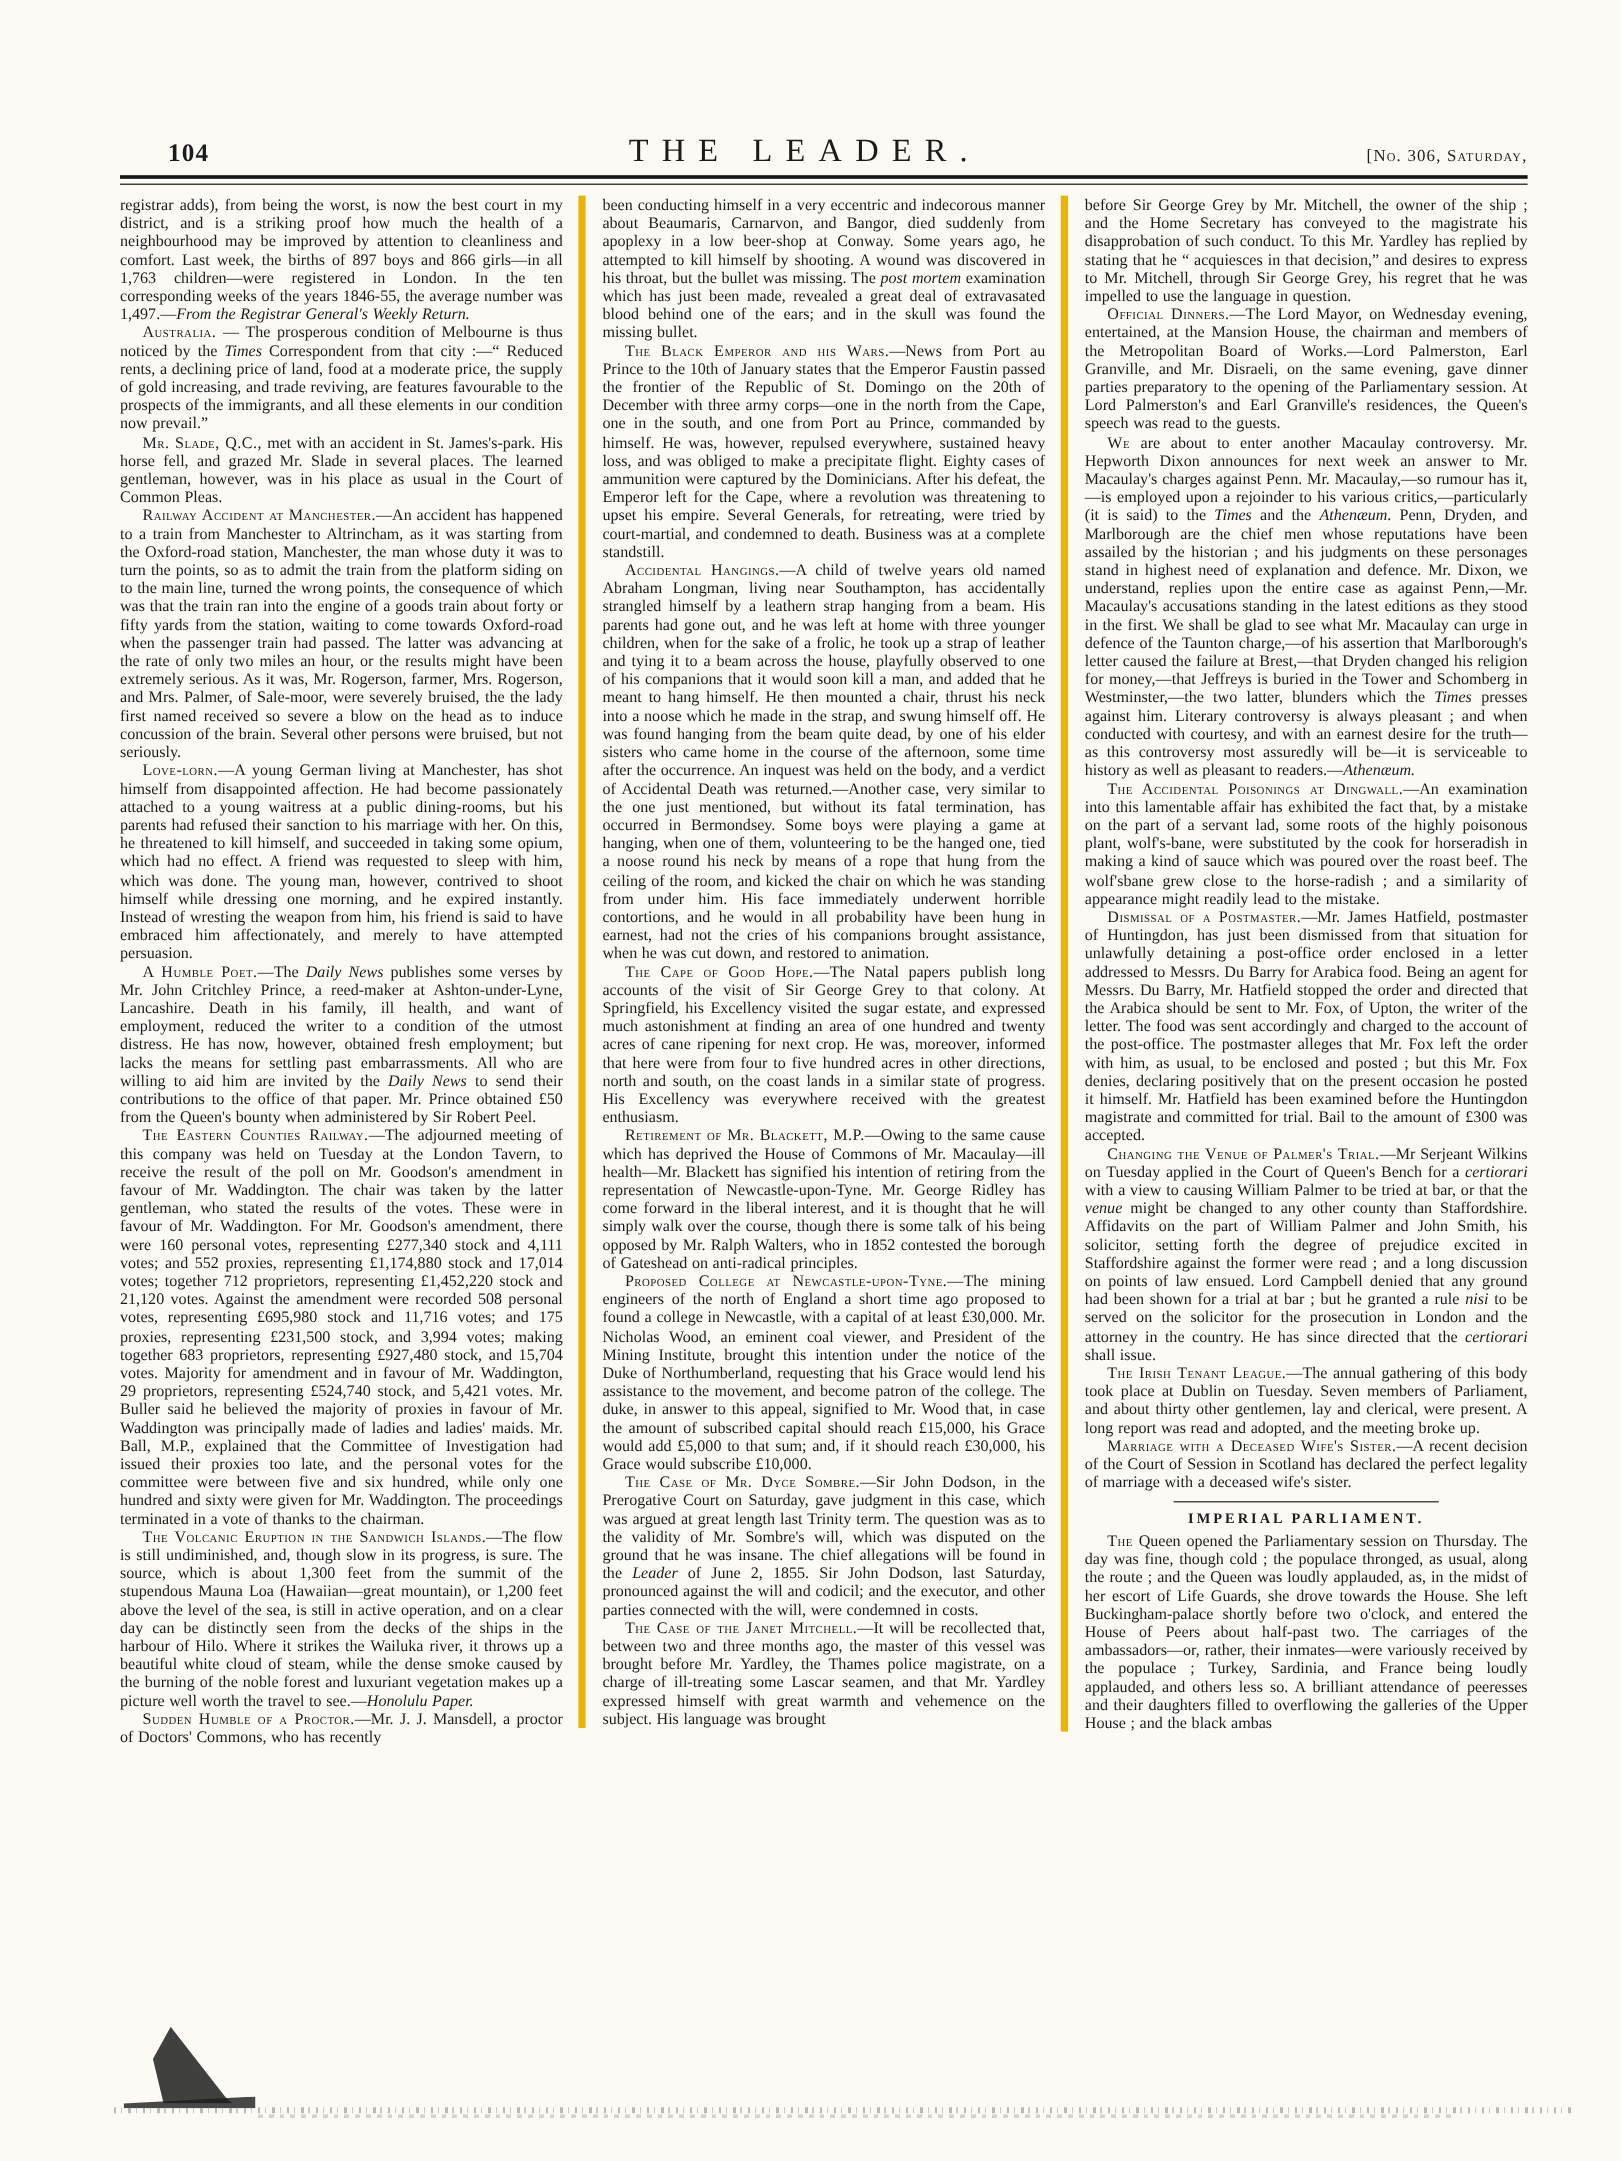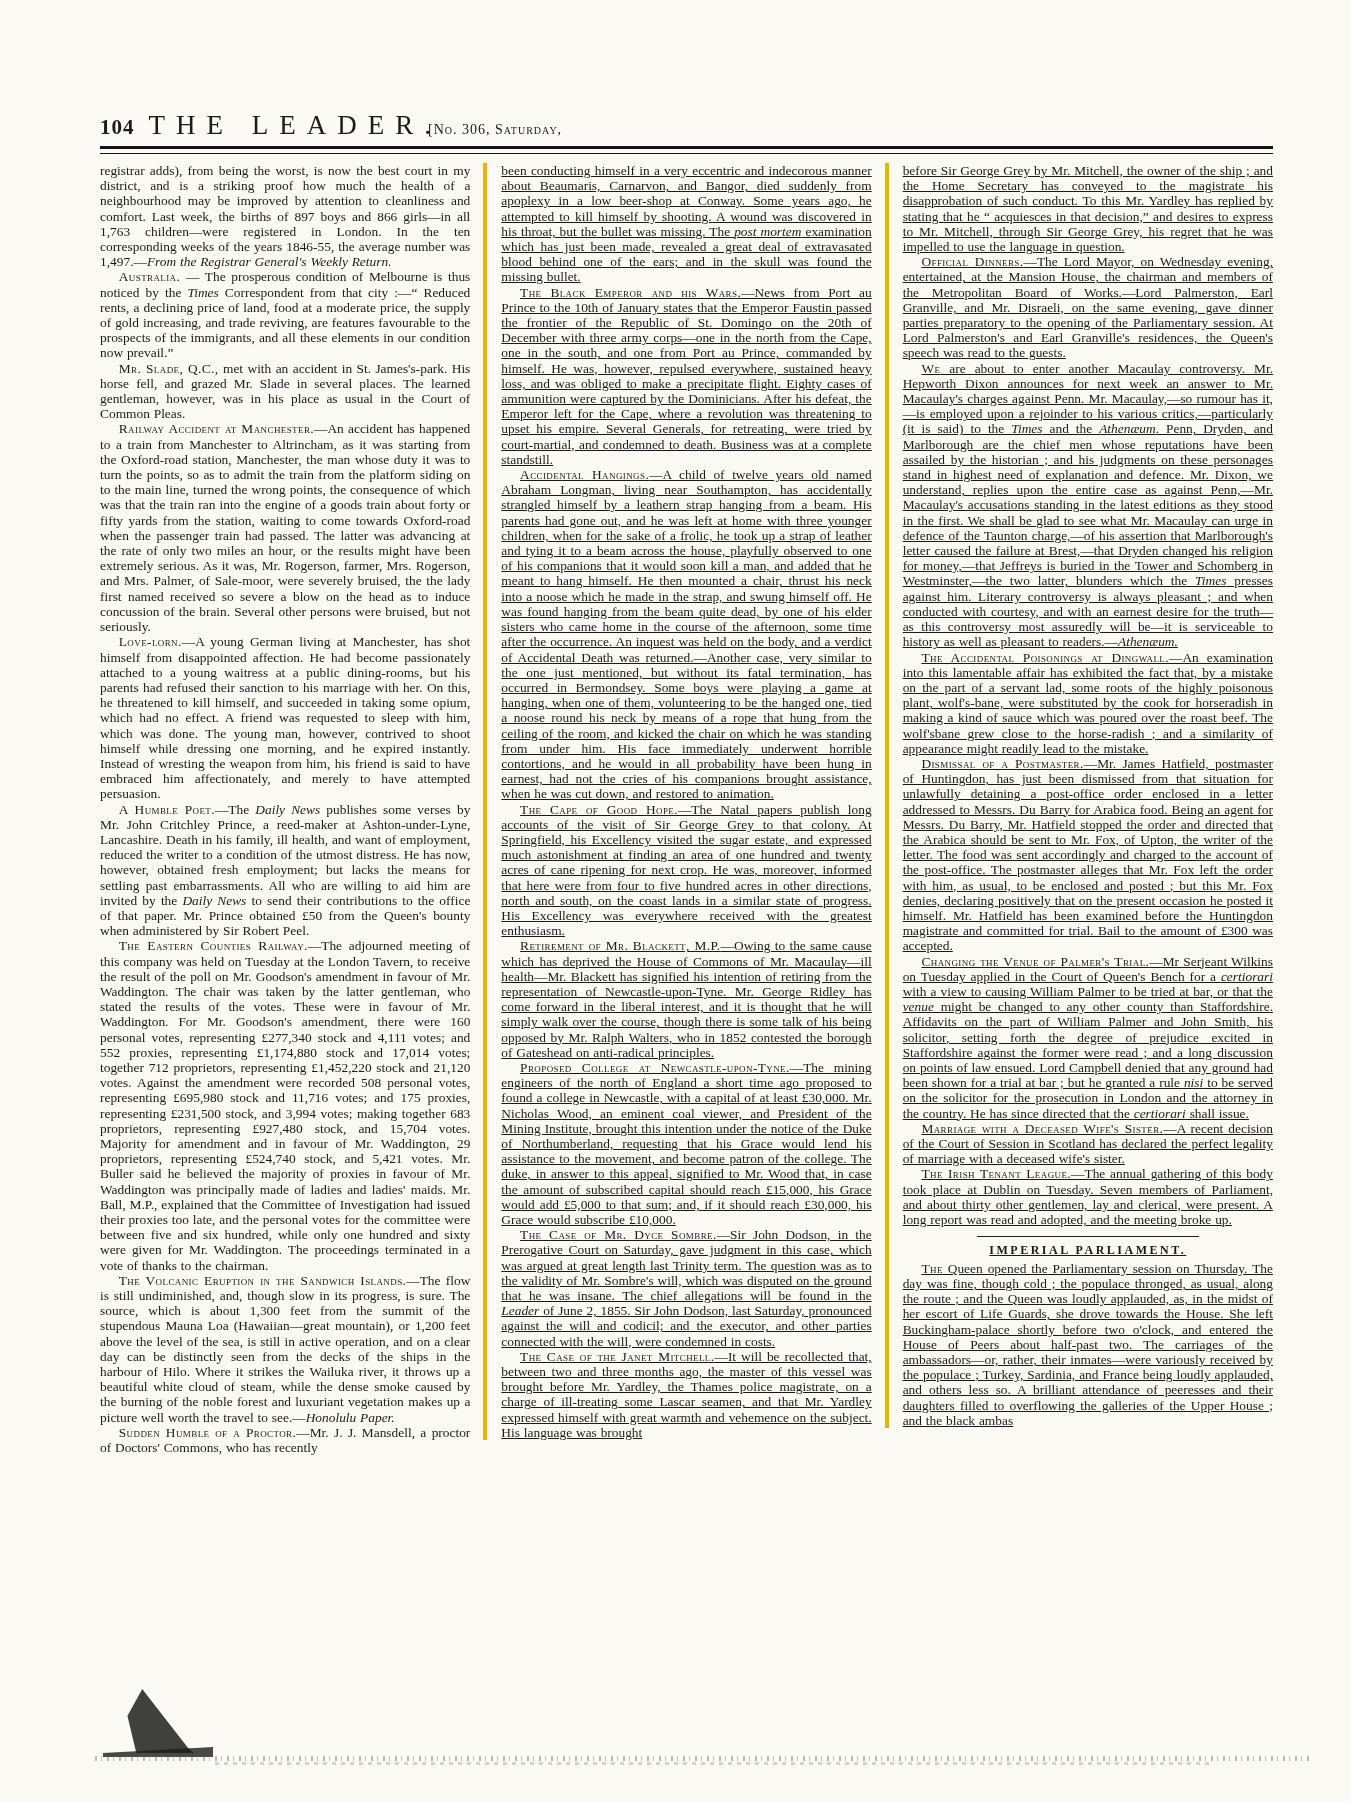--- a/index.html
+++ b/index.html
@@ -5,28 +5,28 @@
   html,body{margin:0;padding:0;}
   body{
     width:1351px;height:1801px;
     background:#fbfaf5;
     font-family:"Liberation Serif","DejaVu Serif",serif;
     color:#1b1b1b;
     position:relative;
     overflow:hidden;
   }
   .page{padding:110px 78px 0 100px;}
-  .header{display:flex;align-items:baseline;}
+  .header{display:flex;justify-content:space-between;align-items:baseline;margin-left:40px;}
   .page-number{font-size:21px;font-weight:bold;letter-spacing:1px;}
   .masthead{font-size:27px;font-weight:normal;letter-spacing:11px;transform:translateX(14px);}
   .issue{font-size:14px;font-variant:small-caps;letter-spacing:1px;}
   .double-rule{margin-top:5px;height:4px;border-top:3px solid #141414;border-bottom:1px solid #141414;}
   .columns{display:flex;margin-top:9px;align-items:flex-start;}
   .column{width:372px;text-align:justify;font-size:13.4px;line-height:1.135;}
-  .column + .column{border-left:4px solid #eab308;margin-left:13px;padding-left:14px;text-decoration:underline;}
+  .column + .column{border-left:6px solid #eab308;margin-left:13px;padding-left:14px;}
   .para{margin:0;text-indent:1.4em;word-spacing:0.5px;}
   .para.cont{text-indent:0;}
   .lead{font-variant:small-caps;letter-spacing:0.4px;}
   .section-heading-wrap{margin:9px 0 3px;text-align:center;}
   .heading-rule{width:60%;margin:0 auto 7px auto;border-top:1px solid #222;}
   .section-heading{font-size:12px;font-weight:bold;letter-spacing:2.5px;}
   .scan-artifact{position:absolute;left:95px;bottom:34px;width:1215px;height:90px;pointer-events:none;}
   .sail-smudge{position:absolute;left:28px;bottom:14px;width:74px;height:64px;background:#262626;
     clip-path:polygon(18% 100%,6% 42%,26% 0,38% 18%,88% 92%,96% 100%,10% 100%);opacity:.88;}
   .sail-base{position:absolute;left:8px;bottom:10px;width:110px;height:10px;background:#1c1c1c;opacity:.8;
@@ -68,22 +68,22 @@
         <p class="para"><span class="lead">The Case of Mr. Dyce Sombre.</span>—Sir John Dodson, in the Prerogative Court on Saturday, gave judgment in this case, which was argued at great length last Trinity term. The question was as to the validity of Mr. Sombre's will, which was disputed on the ground that he was insane. The chief allegations will be found in the <i>Leader</i> of June 2, 1855. Sir John Dodson, last Saturday, pronounced against the will and codicil; and the executor, and other parties connected with the will, were condemned in costs.</p>
         <p class="para"><span class="lead">The Case of the Janet Mitchell.</span>—It will be recollected that, between two and three months ago, the master of this vessel was brought before Mr. Yardley, the Thames police magistrate, on a charge of ill-treating some Lascar seamen, and that Mr. Yardley expressed himself with great warmth and vehemence on the subject. His language was brought</p>
       </div>
     <div class="column">
         <p class="para cont">before Sir George Grey by Mr. Mitchell, the owner of the ship ; and the Home Secretary has conveyed to the magistrate his disapprobation of such conduct. To this Mr. Yardley has replied by stating that he “ acquiesces in that decision,” and desires to express to Mr. Mitchell, through Sir George Grey, his regret that he was impelled to use the language in question.</p>
         <p class="para"><span class="lead">Official Dinners.</span>—The Lord Mayor, on Wednesday evening, entertained, at the Mansion House, the chairman and members of the Metropolitan Board of Works.—Lord Palmerston, Earl Granville, and Mr. Disraeli, on the same evening, gave dinner parties preparatory to the opening of the Parliamentary session. At Lord Palmerston's and Earl Granville's residences, the Queen's speech was read to the guests.</p>
         <p class="para"><span class="lead">We</span> are about to enter another Macaulay controversy. Mr. Hepworth Dixon announces for next week an answer to Mr. Macaulay's charges against Penn. Mr. Macaulay,—so rumour has it,—is employed upon a rejoinder to his various critics,—particularly (it is said) to the <i>Times</i> and the <i>Athenæum</i>. Penn, Dryden, and Marlborough are the chief men whose reputations have been assailed by the historian ; and his judgments on these personages stand in highest need of explanation and defence. Mr. Dixon, we understand, replies upon the entire case as against Penn,—Mr. Macaulay's accusations standing in the latest editions as they stood in the first. We shall be glad to see what Mr. Macaulay can urge in defence of the Taunton charge,—of his assertion that Marlborough's letter caused the failure at Brest,—that Dryden changed his religion for money,—that Jeffreys is buried in the Tower and Schomberg in Westminster,—the two latter, blunders which the <i>Times</i> presses against him. Literary controversy is always pleasant ; and when conducted with courtesy, and with an earnest desire for the truth—as this controversy most assuredly will be—it is serviceable to history as well as pleasant to readers.—<i>Athenæum.</i></p>
         <p class="para"><span class="lead">The Accidental Poisonings at Dingwall.</span>—An examination into this lamentable affair has exhibited the fact that, by a mistake on the part of a servant lad, some roots of the highly poisonous plant, wolf's-bane, were substituted by the cook for horseradish in making a kind of sauce which was poured over the roast beef. The wolf'sbane grew close to the horse-radish ; and a similarity of appearance might readily lead to the mistake.</p>
         <p class="para"><span class="lead">Dismissal of a Postmaster.</span>—Mr. James Hatfield, postmaster of Huntingdon, has just been dismissed from that situation for unlawfully detaining a post-office order enclosed in a letter addressed to Messrs. Du Barry for Arabica food. Being an agent for Messrs. Du Barry, Mr. Hatfield stopped the order and directed that the Arabica should be sent to Mr. Fox, of Upton, the writer of the letter. The food was sent accordingly and charged to the account of the post-office. The postmaster alleges that Mr. Fox left the order with him, as usual, to be enclosed and posted ; but this Mr. Fox denies, declaring positively that on the present occasion he posted it himself. Mr. Hatfield has been examined before the Huntingdon magistrate and committed for trial. Bail to the amount of £300 was accepted.</p>
         <p class="para"><span class="lead">Changing the Venue of Palmer's Trial.</span>—Mr Serjeant Wilkins on Tuesday applied in the Court of Queen's Bench for a <i>certiorari</i> with a view to causing William Palmer to be tried at bar, or that the <i>venue</i> might be changed to any other county than Staffordshire. Affidavits on the part of William Palmer and John Smith, his solicitor, setting forth the degree of prejudice excited in Staffordshire against the former were read ; and a long discussion on points of law ensued. Lord Campbell denied that any ground had been shown for a trial at bar ; but he granted a rule <i>nisi</i> to be served on the solicitor for the prosecution in London and the attorney in the country. He has since directed that the <i>certiorari</i> shall issue.</p>
+        <p class="para"><span class="lead">The Irish Tenant League.</span>—The annual gathering of this body took place at Dublin on Tuesday. Seven members of Parliament, and about thirty other gentlemen, lay and clerical, were present. A long report was read and adopted, and the meeting broke up.</p>
         <p class="para"><span class="lead">Marriage with a Deceased Wife's Sister.</span>—A recent decision of the Court of Session in Scotland has declared the perfect legality of marriage with a deceased wife's sister.</p>
-        <p class="para"><span class="lead">The Irish Tenant League.</span>—The annual gathering of this body took place at Dublin on Tuesday. Seven members of Parliament, and about thirty other gentlemen, lay and clerical, were present. A long report was read and adopted, and the meeting broke up.</p>
         <div class="section-heading-wrap">
           <div class="heading-rule"></div>
           <div class="section-heading">IMPERIAL PARLIAMENT.</div>
         </div>
         <p class="para"><span class="lead">The</span> Queen opened the Parliamentary session on Thursday. The day was fine, though cold ; the populace thronged, as usual, along the route ; and the Queen was loudly applauded, as, in the midst of her escort of Life Guards, she drove towards the House. She left Buckingham-palace shortly before two o'clock, and entered the House of Peers about half-past two. The carriages of the ambassadors—or, rather, their inmates—were variously received by the populace ; Turkey, Sardinia, and France being loudly applauded, and others less so. A brilliant attendance of peeresses and their daughters filled to overflowing the galleries of the Upper House ; and the black ambas</p>
       </div>
   </div>
 </div>
 
 <div class="scan-artifact">

